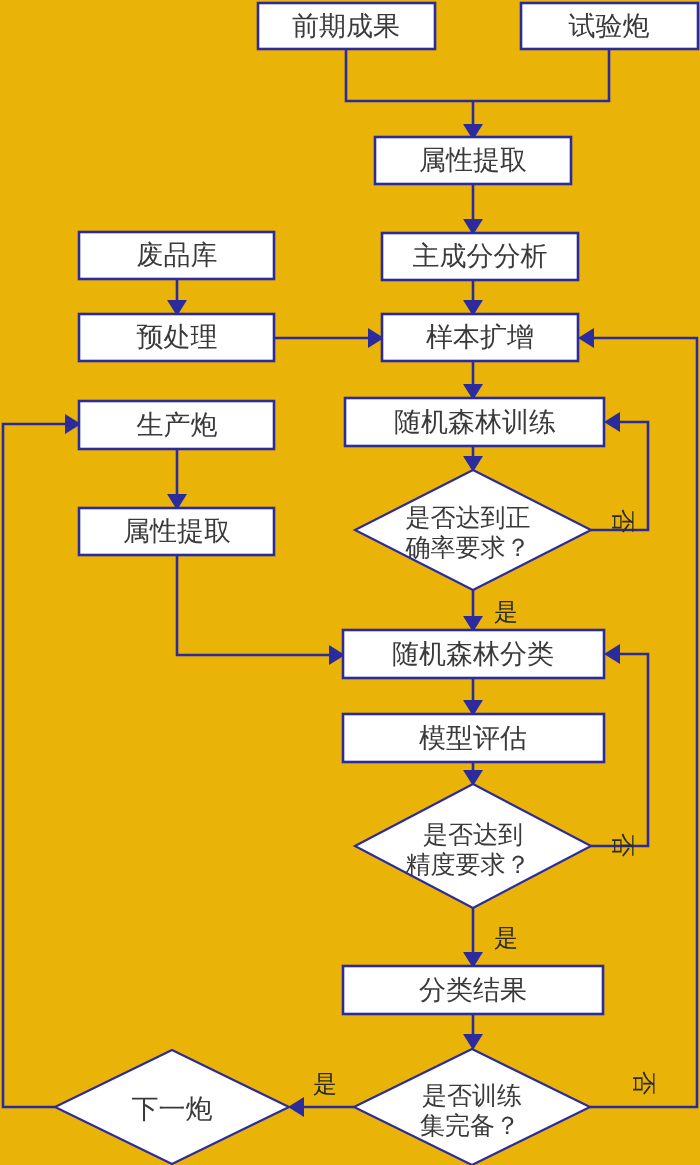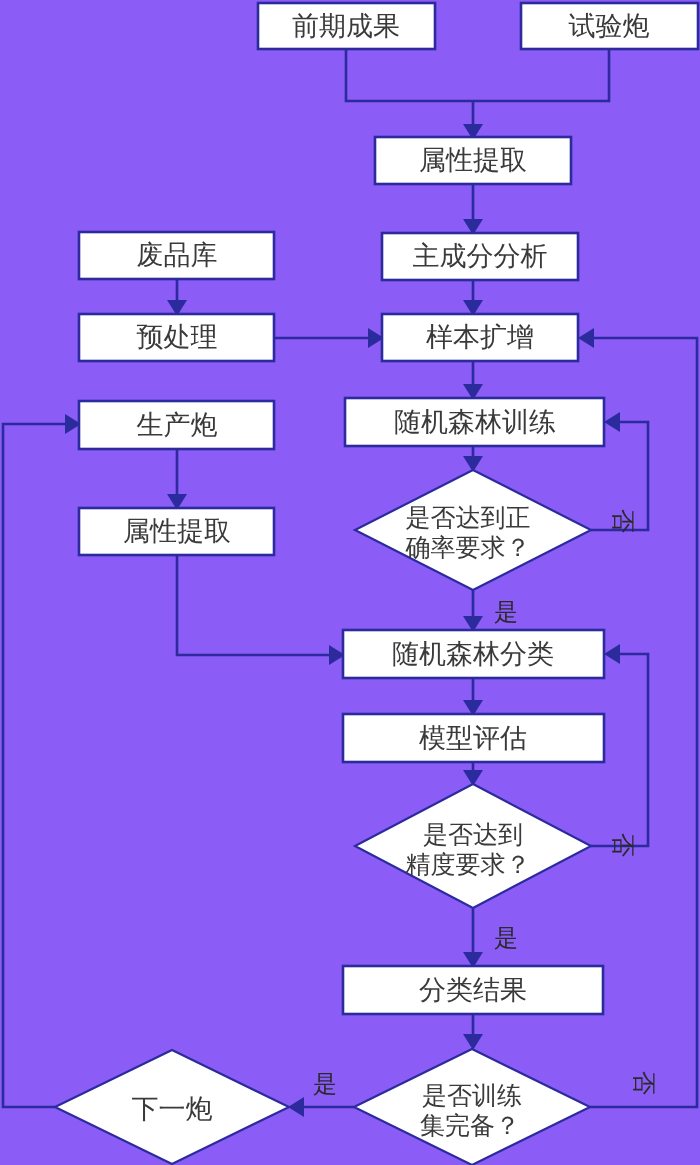--- a/index.html
+++ b/index.html
@@ -10,21 +10,21 @@
   body {
     width: 700px;
     height: 1165px;
     font-family: "DejaVu Sans", "Liberation Sans", sans-serif;
     overflow: hidden;
   }
   #flow-root {
     position: relative;
     width: 700px;
     height: 1165px;
-    background: #8b5cf6;
+    background: #eab308;
   }
   svg#flow-svg {
     display: block;
     width: 700px;
     height: 1165px;
   }
   .node-rect {
     fill: #ffffff;
     stroke: #2b2b9e;
     stroke-width: 2.6;

